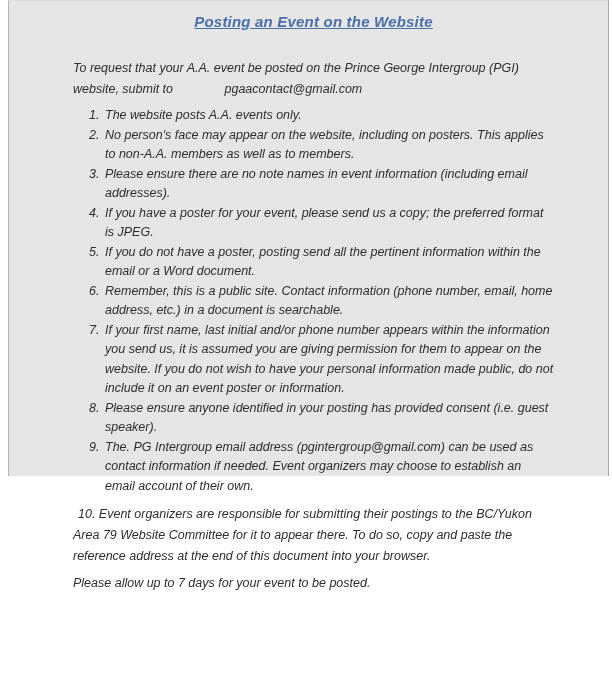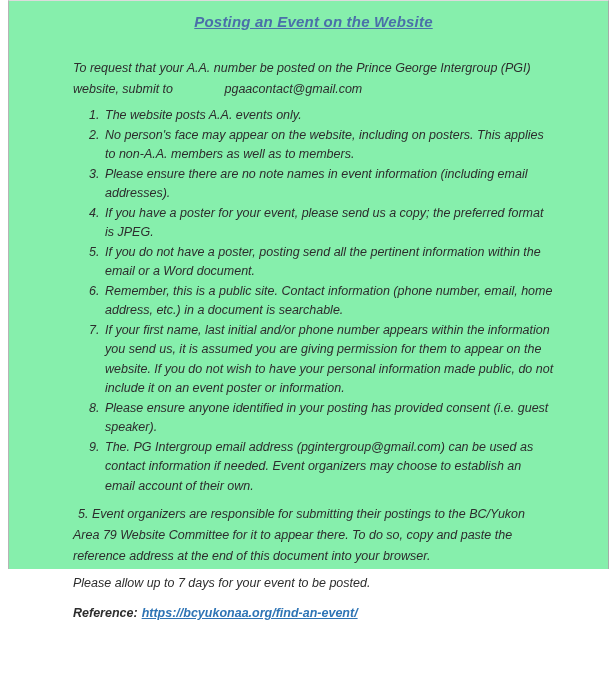--- a/index.html
+++ b/index.html
@@ -6,22 +6,22 @@
     --title-blue:#4a6fa9;
     --link-blue:#2e74b5;
     --body-text:#2d2d2d;
   }
   html,body{margin:0;padding:0;background:#ffffff;}
   body{
     width:612px;height:675px;position:relative;overflow:hidden;
     font-family:"Liberation Sans", sans-serif;
   }
   .page{
-    position:absolute;left:8px;top:0;width:601px;height:569px;
-    box-sizing:border-box;background:#86efac;
+    position:absolute;left:8px;top:0;width:601px;height:476px;
+    box-sizing:border-box;background:#e5e5e5;
     border-left:1px solid #b5b5b5;
     border-right:1px solid #a8a8a8;
     border-top:1px solid #dcdcdc;
   }
   .content{
     box-sizing:border-box;
     padding:0 54px 0 64px;
     font-style:italic;
     color:var(--body-text);
     font-size:12.5px;
@@ -76,21 +76,21 @@
   }
 </style>
 </head>
 <body>
 
 <div class="page">
   <div class="content">
 
     <h1 class="title">Posting an Event on the Website</h1>
 
-    <p class="para intro"><span>To request that your A.A. number be posted on the Prince George Intergroup (PGI) website, submit to </span><span class="email">pgaacontact@gmail.com</span></p>
+    <p class="para intro"><span>To request that your A.A. event be posted on the Prince George Intergroup (PGI) website, submit to </span><span class="email">pgaacontact@gmail.com</span></p>
 
 
     <ol class="numbered">
       <li>
         <span class="num">1.</span>
         <span class="li-text">The website posts A.A. events only.</span>
       </li>
       <li>
         <span class="num">2.</span>
         <span class="li-text">No person's face may appear on the website, including on posters. This applies to non-A.A. members as well as to members.</span>
@@ -118,20 +118,19 @@
       <li>
         <span class="num">8.</span>
         <span class="li-text">Please ensure anyone identified in your posting has provided consent (i.e. guest speaker).</span>
       </li>
       <li>
         <span class="num">9.</span>
         <span class="li-text">The. PG Intergroup email address (pgintergroup@gmail.com) can be used as contact information if needed.  Event organizers may choose to establish an email account of their own.</span>
       </li>
     </ol>
 
-    <p class="para item10">5. Event organizers are responsible for submitting their postings to the BC/Yukon Area 79 Website  Committee for it to appear there. To do so, copy and paste the reference address at the end of this document into your browser.</p>
+    <p class="para item10">10. Event organizers are responsible for submitting their postings to the BC/Yukon Area 79 Website  Committee for it to appear there. To do so, copy and paste the reference address at the end of this document into your browser.</p>
 
     <p class="para closing">Please allow up to 7 days for your event to be posted.</p>
 
-    <p class="para reference"><span>Reference:</span><span class="url">https://bcyukonaa.org/find-an-event/</span></p>
 
   </div>
 </div>
 
 </body></html>

